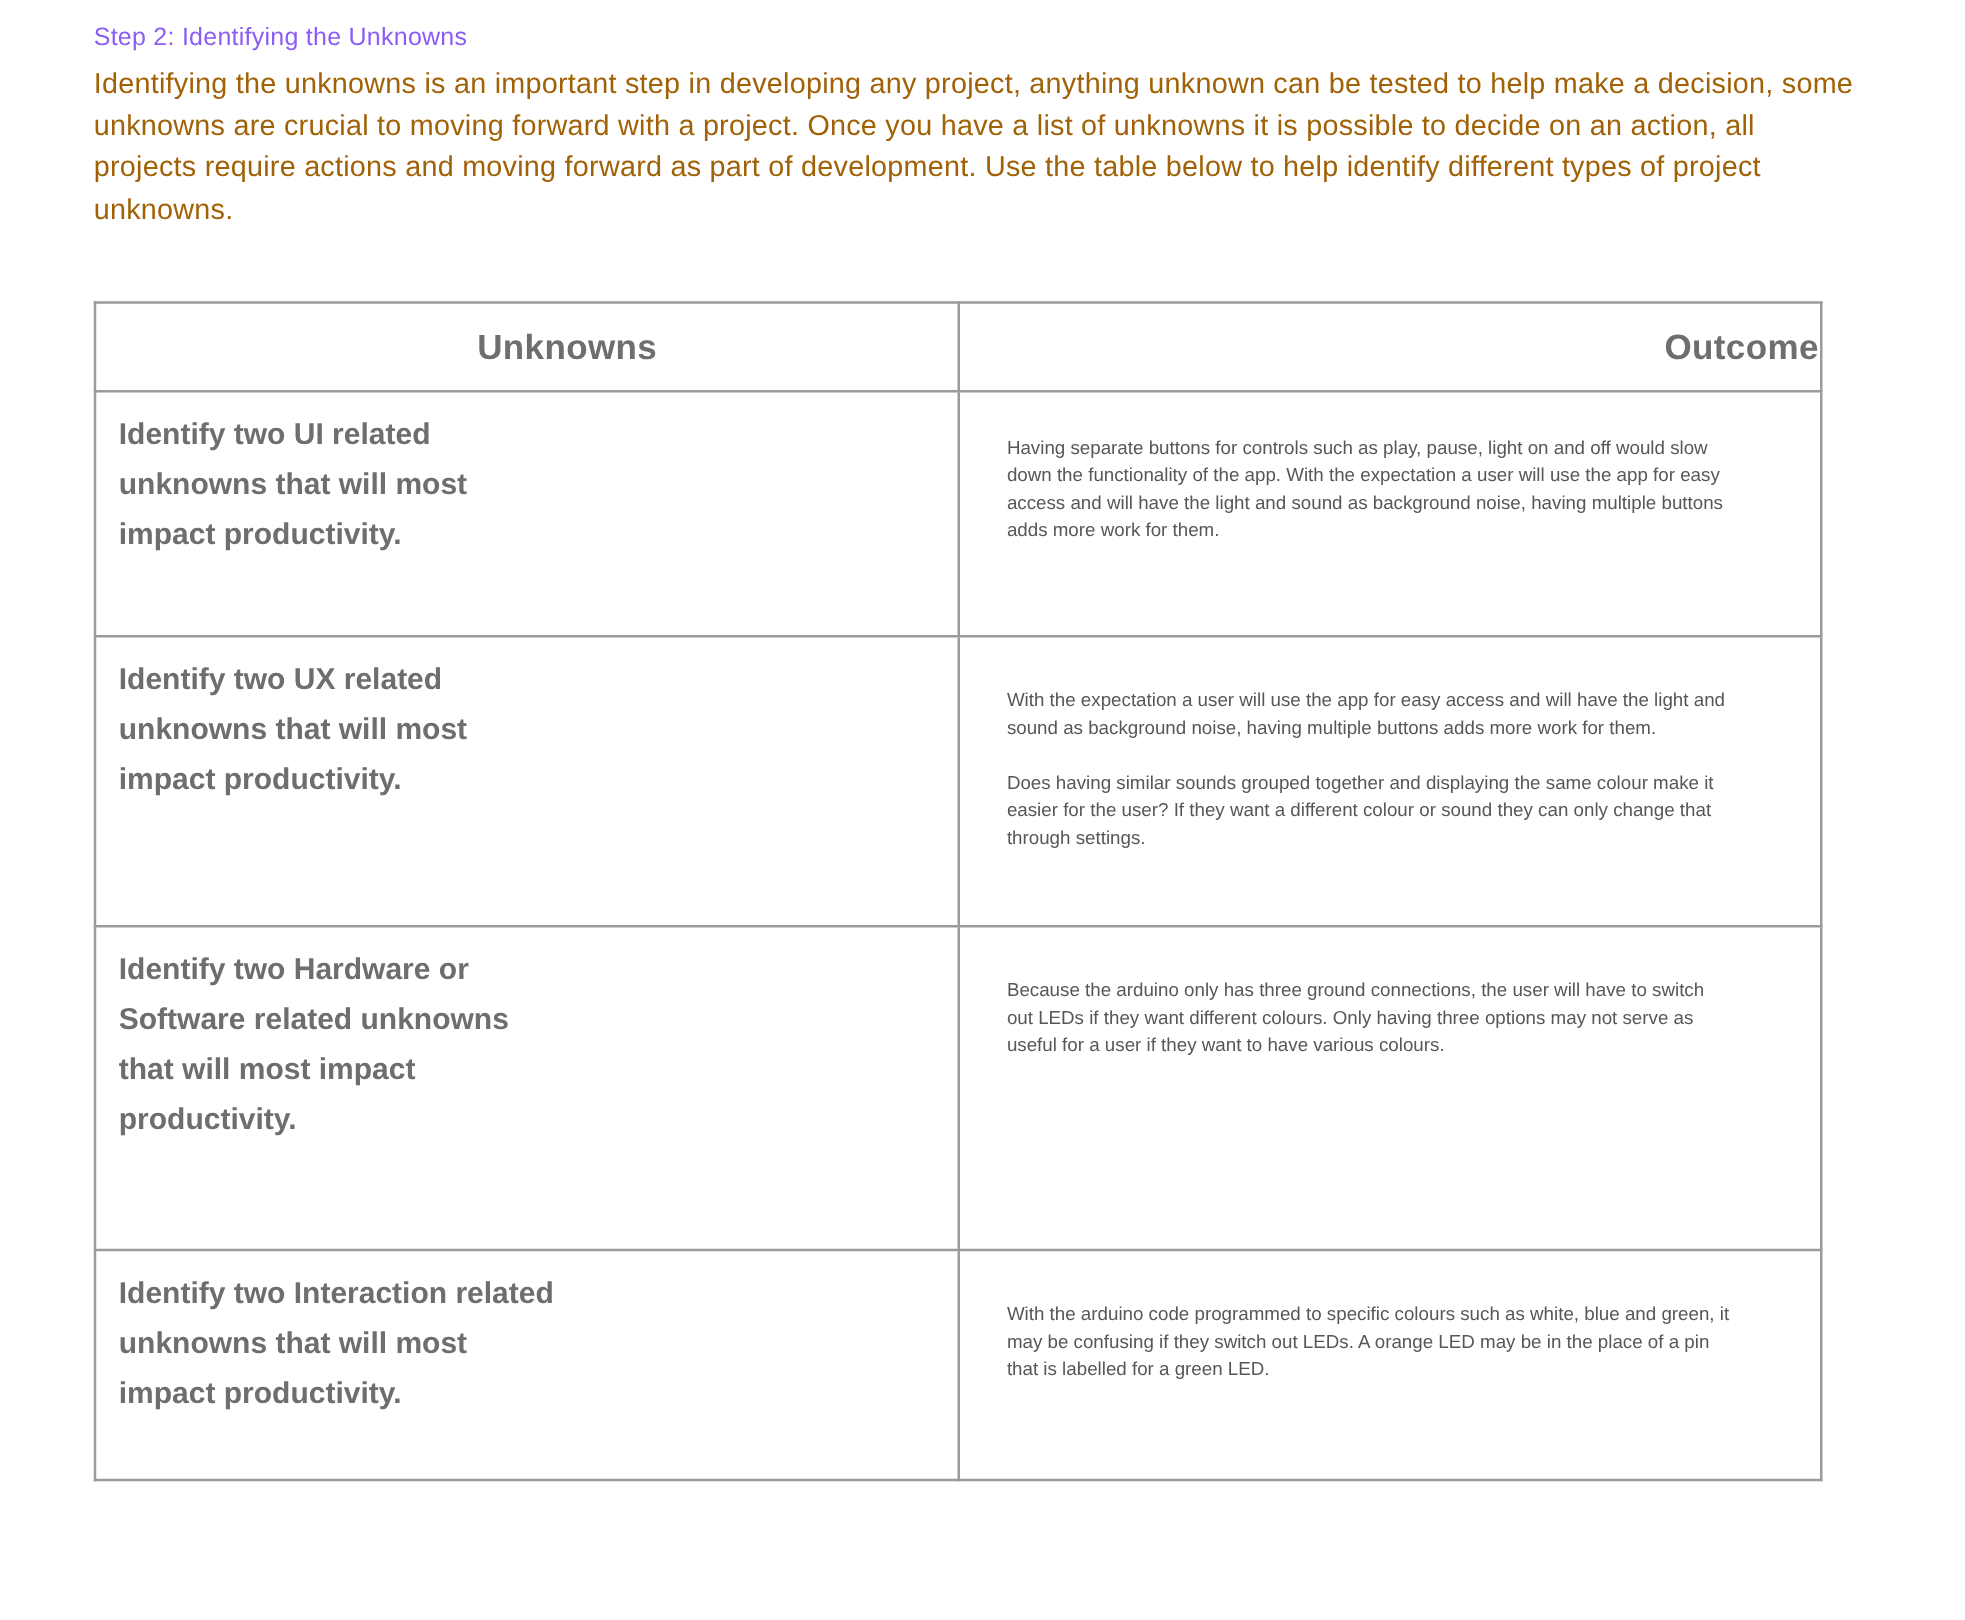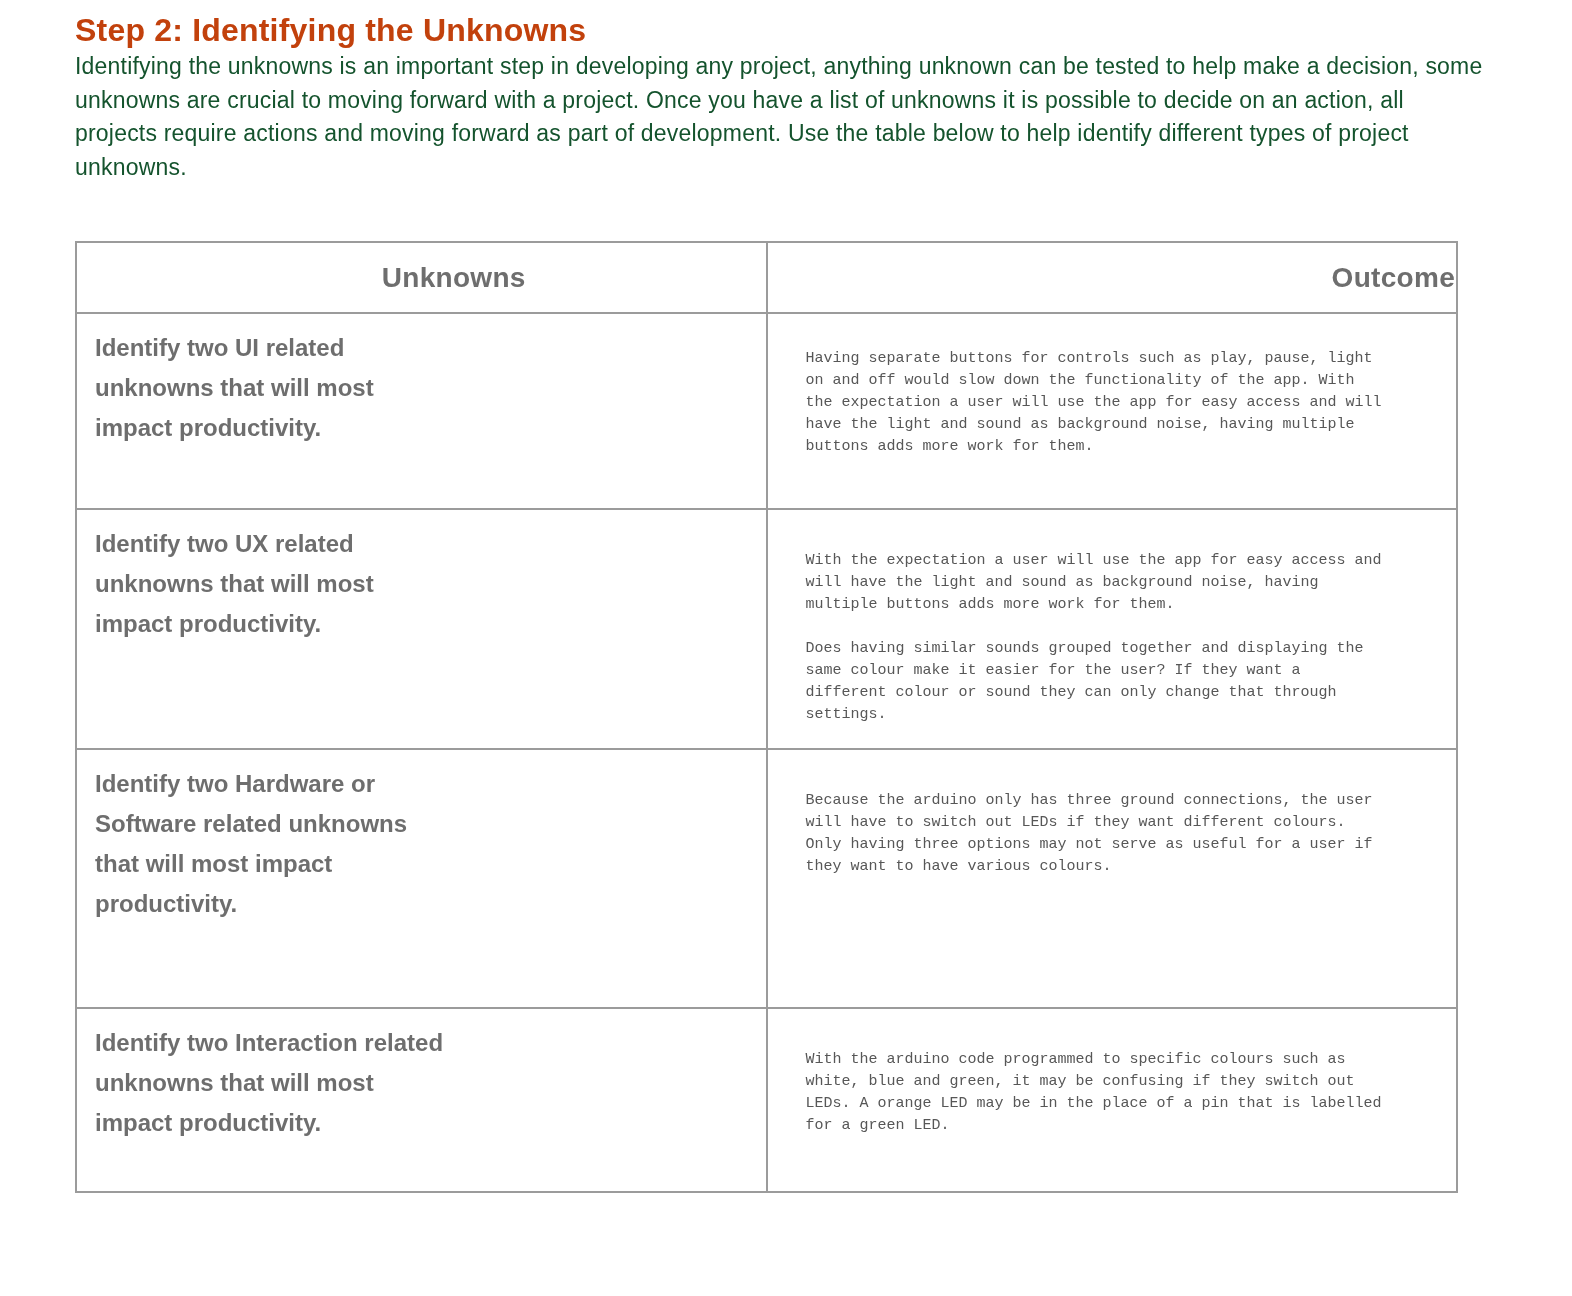--- a/index.html
+++ b/index.html
@@ -9,30 +9,30 @@
     width: 1572px; height: 1296px;
     font-family: "Liberation Sans", sans-serif;
     overflow: hidden;
   }
   .page {
     padding: 14px 86px 0 75px;
     width: 1572px;
   }
   .doc-heading {
     margin: 0;
-    font-size: 32px;
-    font-weight: bold;
-    color: #c2410c;
+    font-size: 20px;
+    font-weight: normal;
+    color: #8b5cf6;
     line-height: 32px;
     letter-spacing: 0.2px;
   }
   .doc-intro {
     margin: 4px 0 0 0;
     font-size: 23px;
-    color: #14532d;
+    color: #a16207;
     line-height: 33.5px;
     max-width: 1412px;
     letter-spacing: 0.2px;
   }
   table.unknowns-table {
     border-collapse: collapse;
     table-layout: fixed;
     width: 1383px;
     margin-top: 57px;
   }
@@ -66,21 +66,20 @@
     margin-top: 36px;
   }
   .unknown-inner { width: 330px; }
   tbody tr:nth-child(4) .unknown-inner { width: 362px; }
 
   td.outcome-cell {
     padding: 34px 70px 0 38px;
     font-size: 15px;
     color: #575757;
     line-height: 22px;
-    font-family: Liberation Mono, monospace;
   }
   tbody tr:nth-child(n+2) td.outcome-cell { padding-top: 40px; }
   td.outcome-cell p { margin: 0 0 22px 0; max-width: 858px; }
 </style>
 </head>
 <body>
 
 <div class="page">
   <h1 class="doc-heading">Step 2: Identifying the Unknowns</h1>
   <p class="doc-intro">Identifying the unknowns is an important step in developing any project, anything unknown can be tested to help make a decision, some unknowns are crucial to moving forward with a project. Once you have a list of unknowns it is possible to decide on an action, all projects require actions and moving forward as part of development. Use the table below to help identify different types of project unknowns.</p>

